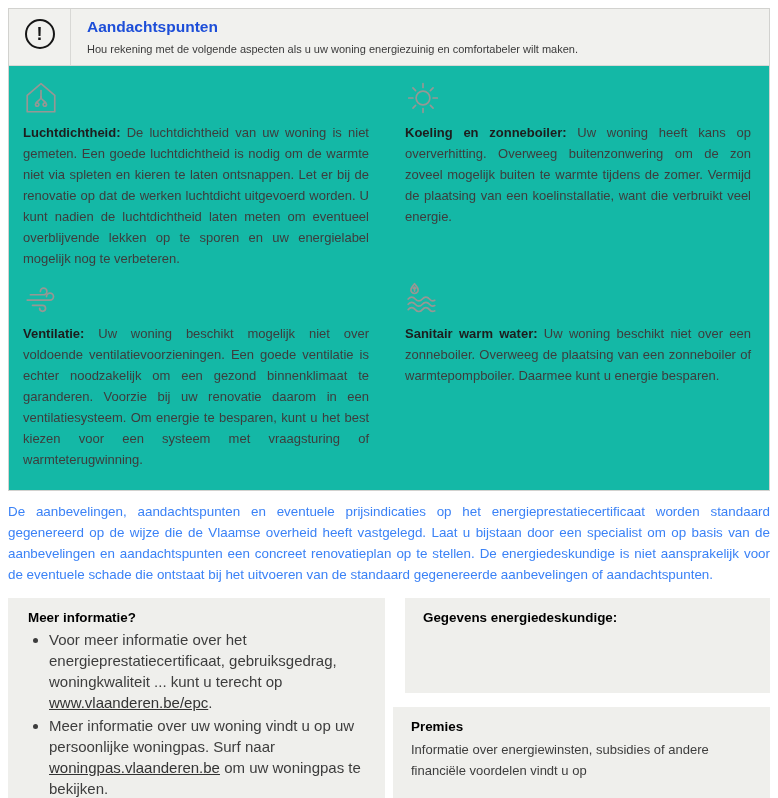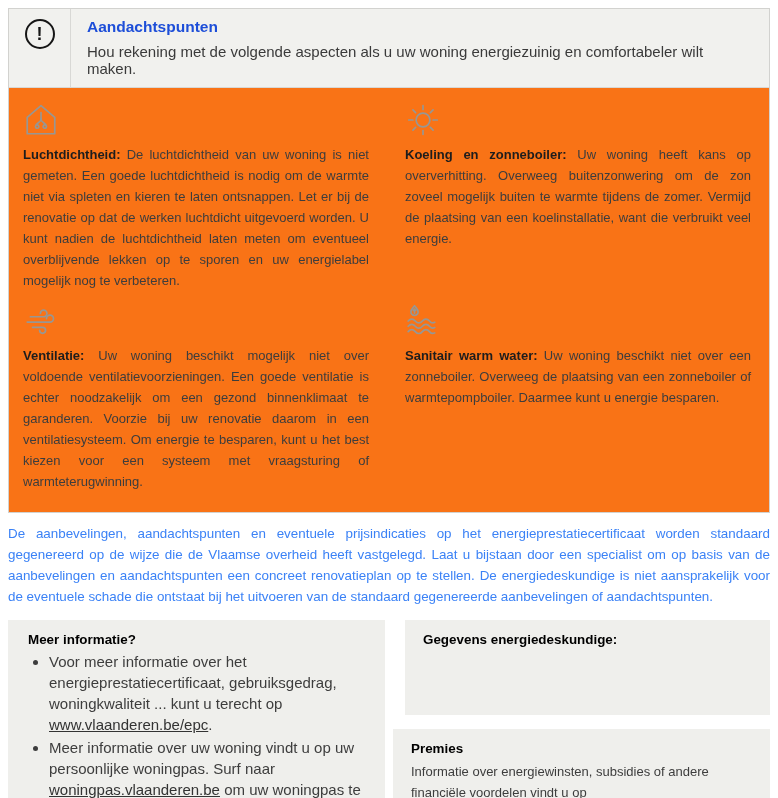--- a/index.html
+++ b/index.html
@@ -22,26 +22,26 @@
     flex: 0 0 62px; border-right: 1px solid #d8d8d5;
     display: flex; justify-content: center; padding-top: 10px;
   }
   .excl-circle {
     width: 30px; height: 30px; border: 2.5px solid #161616; border-radius: 50%;
     display: flex; align-items: center; justify-content: center;
     font-weight: 700; font-size: 18px; color: #161616; line-height: 1;
   }
   .hdr-text-cell { padding: 9px 16px 10px 16px; }
   .hdr-title { font-size: 15.5px; font-weight: 700; color: #1d4ed8; margin-bottom: 7px; }
-  .hdr-subtitle { font-size: 15px; color: #3a3a3a; }
+  .hdr-subtitle { font-size: 11px; color: #3a3a3a; }
 
   .attention-grid {
     display: grid; grid-template-columns: 1fr 1fr;
     column-gap: 36px; row-gap: 12px;
-    padding: 14px 18px 20px 14px; background: #f97316;
+    padding: 14px 18px 20px 14px; background: #14b8a6;
   }
   .att-item .item-icon { height: 38px; margin-bottom: 4px; }
   .att-item svg { display: block; }
   .att-item p {
     margin: 0; font-size: 13px; line-height: 21px;
     text-align: justify; color: #3d3d3d;
   }
   .att-item strong { color: #1d1d1d; font-weight: 700; }
 
   

